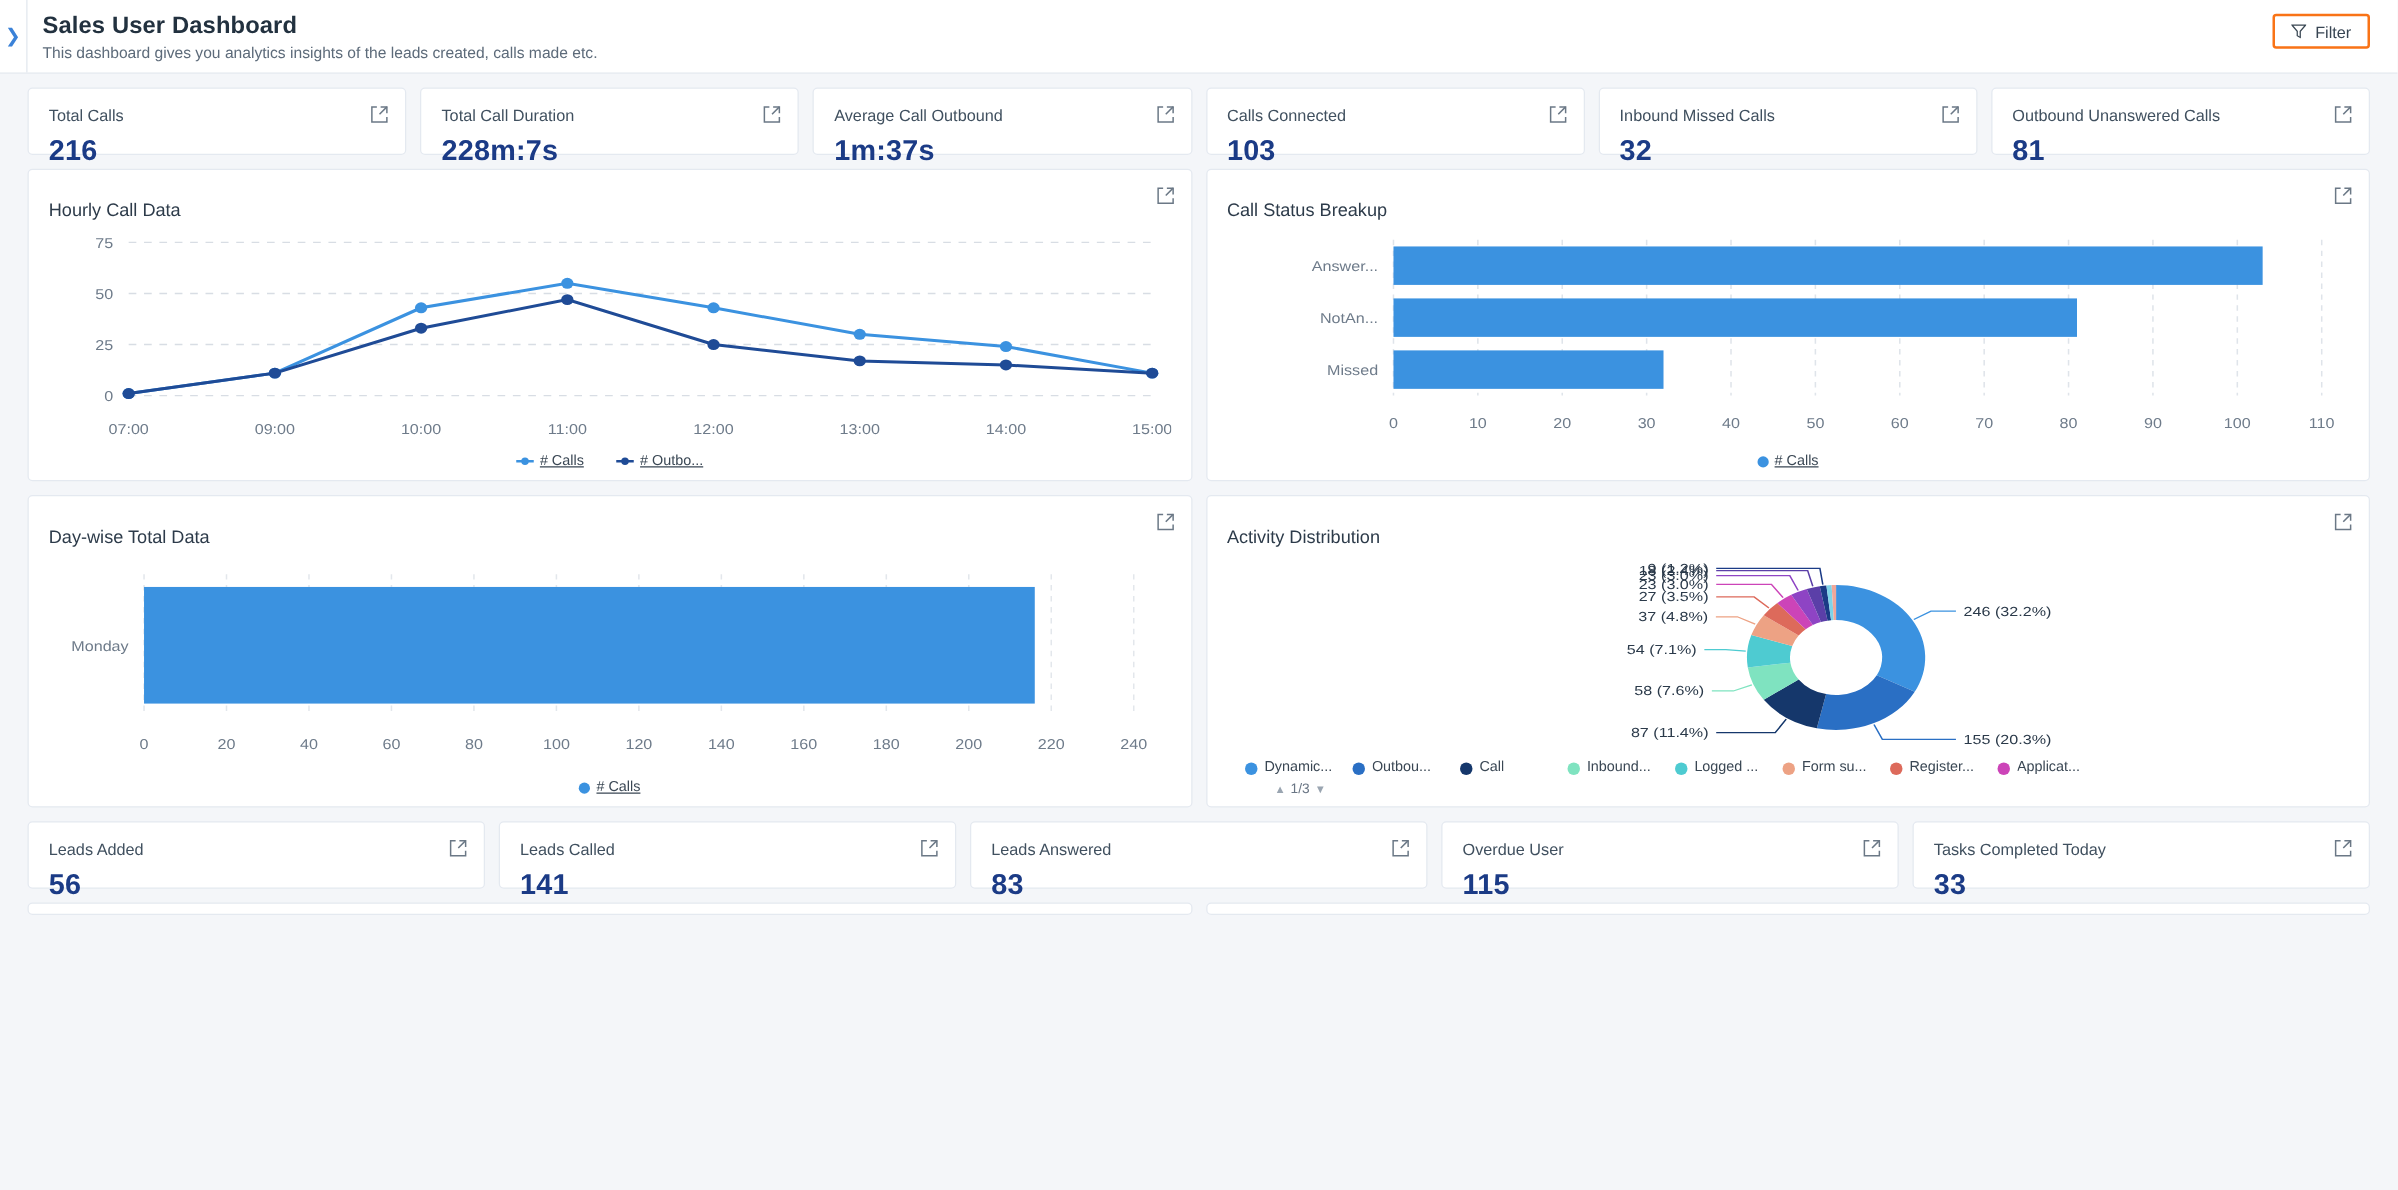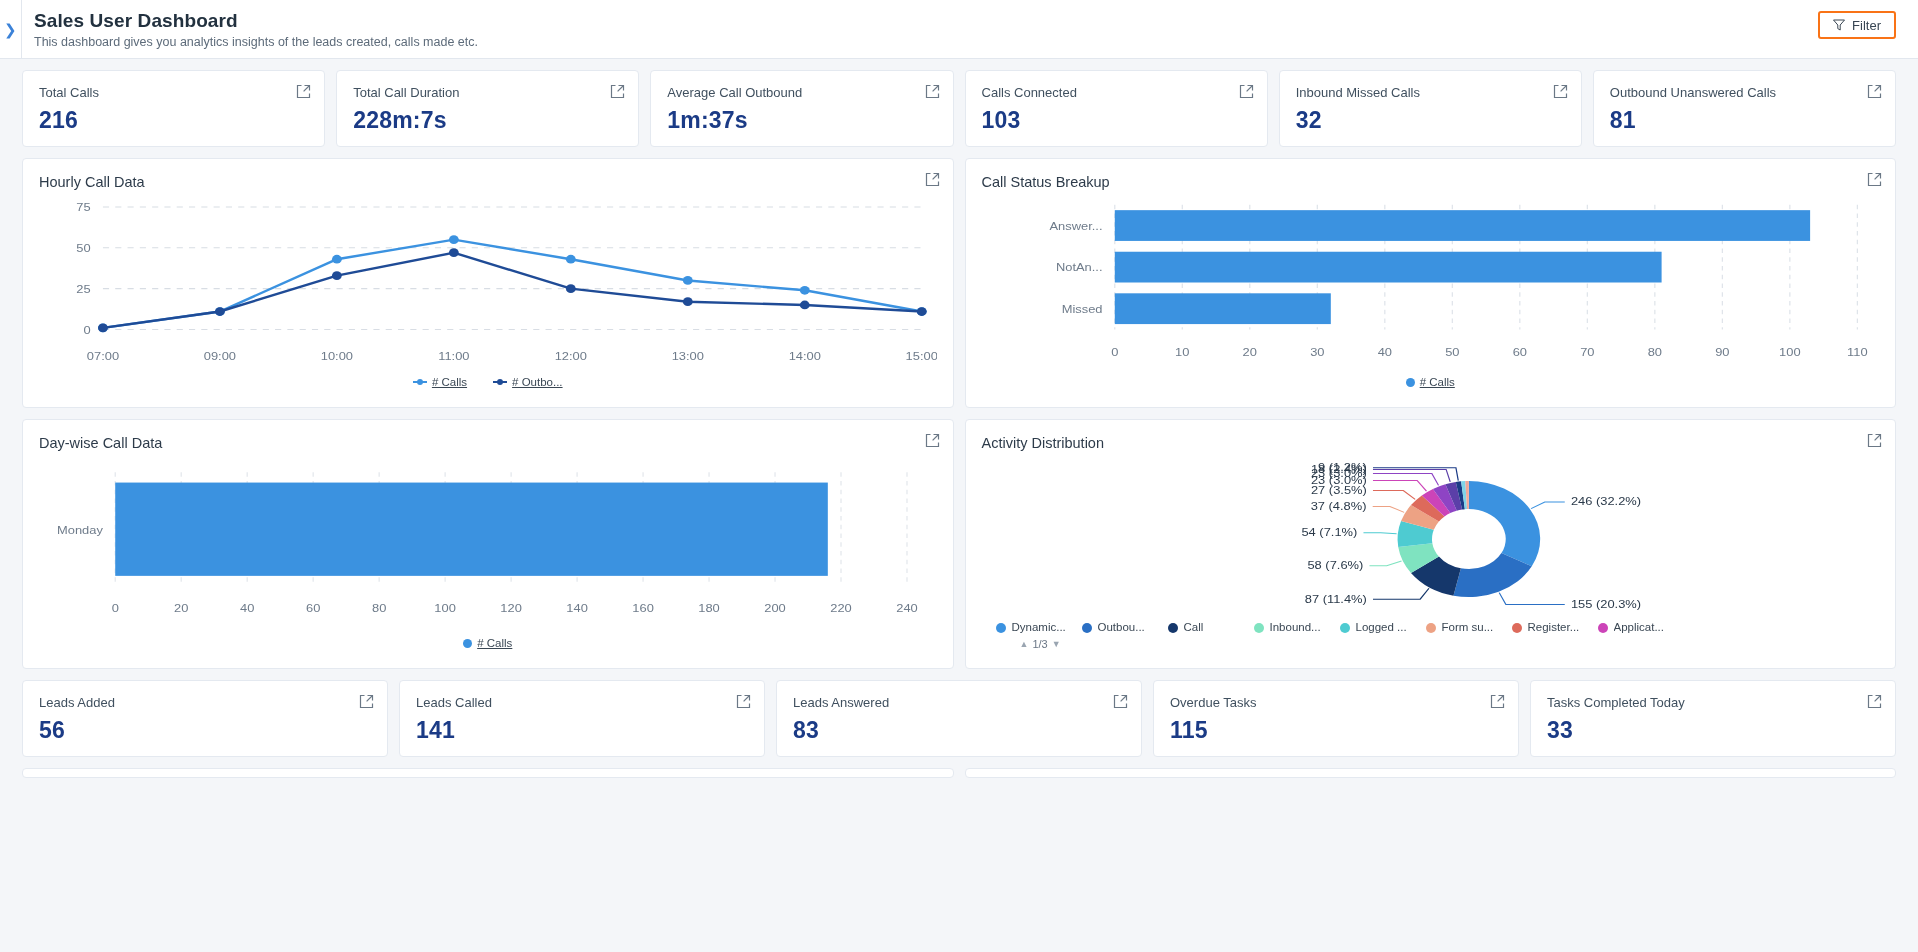--- a/index.html
+++ b/index.html
@@ -38,27 +38,27 @@
     background:#fff; border:1px solid #e4e9f0; border-radius:4px;
     position:relative;
   }
   .ext-icon{
     position:absolute; right:13px; top:13px; width:15px; height:15px; cursor:pointer;
   }
   .ext-icon svg{ display:block; }
 
   
   .kpi-row{ display:flex; gap:11px; padding:11px 22px 0 22px; }
-  .kpi{ flex:1 1 0; height:77px; padding:14px 16px 0 16px; }
+  .kpi{ flex:1 1 0; height:54px; padding:14px 16px 0 16px; }
   .kpi-label{ font-size:13px; color:#40505f; }
   .kpi-value{ font-size:23px; font-weight:600; color:#1b3b86; margin-top:7px; letter-spacing:.2px;}
 
   
   .chart-row{ display:flex; gap:11px; padding:11px 22px 0 22px; }
-  .chart-card{ flex:1 1 0; height:250px; padding:15px 16px; }
+  .chart-card{ flex:1 1 0; height:250px; padding:25px 16px; }
   .chart-title{ font-size:14.5px; color:#2d3b4a; font-weight:400; }
   .plot{ position:relative; width:100%; height:186px; margin-top:6px; }
   .plot svg{ display:block; width:100%; height:100%; }
   .cl-legend{
     display:flex; justify-content:center; align-items:center; gap:26px;
     font-size:11.5px; color:#3a4754; margin-top:-6px;text-decoration:underline;
   }
   .lg-item{ display:flex; align-items:center; gap:5px; }
   .lg-dot{ width:9px; height:9px; border-radius:50%; display:inline-block; }
   .lg-marker{ width:14px; height:8px; position:relative; display:inline-block; }
@@ -284,21 +284,21 @@
           <span class="lg-dot" style="background:#3b92e0"></span>
           <span># Calls</span>
         </div>
       </div>
   </div>
 </div>
 
 <div class="chart-row">
 
   <div class="card chart-card">
-    <div class="chart-title">Day-wise Call Data</div>
+    <div class="chart-title">Day-wise Total Data</div>
     <div class="ext-icon">
       <svg viewBox="0 0 15 15">
           <path d="M5.5 1.5 H1.5 V13.5 H13.5 V9.5" fill="none" stroke="#6b7886" stroke-width="1.2"></path>
           <path d="M8.5 1.5 H13.5 V6.5" fill="none" stroke="#6b7886" stroke-width="1.2"></path>
           <path d="M13.5 1.5 L7.6 7.4" stroke="#6b7886" stroke-width="1.2" fill="none"></path>
         </svg>
     </div>
     <div class="plot">
       <svg id="daySvg" viewBox="0 0 730 170" preserveAspectRatio="none">
           <line x1="62" y1="14" x2="62" y2="118" stroke="#e3e7ec" stroke-width="1" stroke-dasharray="4 4"></line>
@@ -457,21 +457,21 @@
       <div class="kpi-value">83</div>
       <div class="ext-icon">
         <svg viewBox="0 0 15 15">
           <path d="M5.5 1.5 H1.5 V13.5 H13.5 V9.5" fill="none" stroke="#6b7886" stroke-width="1.2"></path>
           <path d="M8.5 1.5 H13.5 V6.5" fill="none" stroke="#6b7886" stroke-width="1.2"></path>
           <path d="M13.5 1.5 L7.6 7.4" stroke="#6b7886" stroke-width="1.2" fill="none"></path>
         </svg>
       </div>
     </div>
     <div class="card kpi">
-      <div class="kpi-label">Overdue Tasks</div>
+      <div class="kpi-label">Overdue User</div>
       <div class="kpi-value">115</div>
       <div class="ext-icon">
         <svg viewBox="0 0 15 15">
           <path d="M5.5 1.5 H1.5 V13.5 H13.5 V9.5" fill="none" stroke="#6b7886" stroke-width="1.2"></path>
           <path d="M8.5 1.5 H13.5 V6.5" fill="none" stroke="#6b7886" stroke-width="1.2"></path>
           <path d="M13.5 1.5 L7.6 7.4" stroke="#6b7886" stroke-width="1.2" fill="none"></path>
         </svg>
       </div>
     </div>
     <div class="card kpi">

